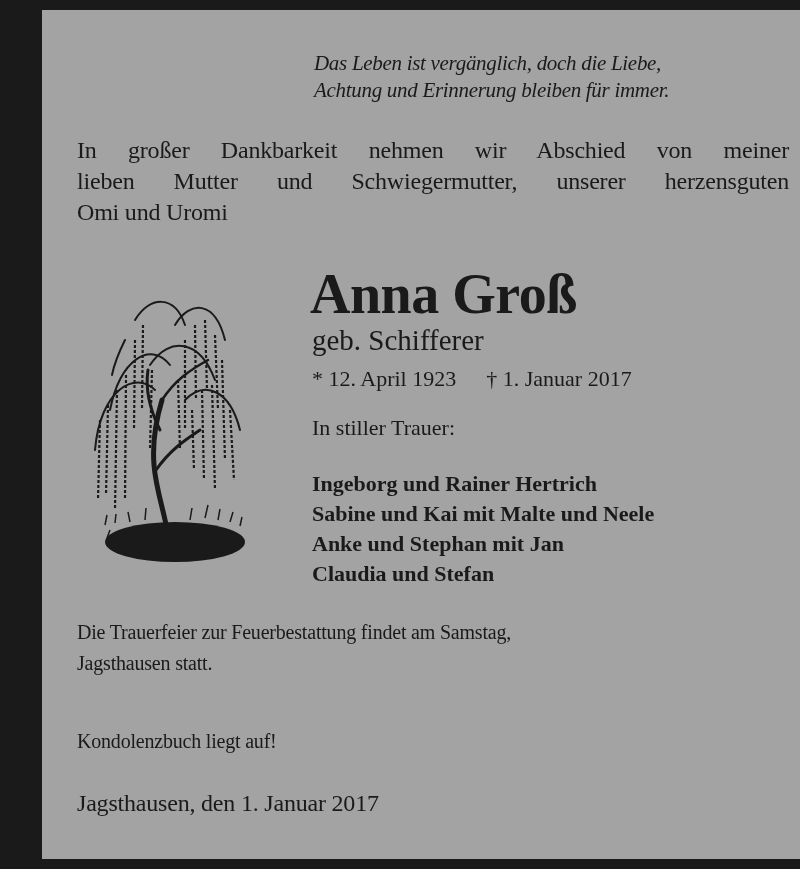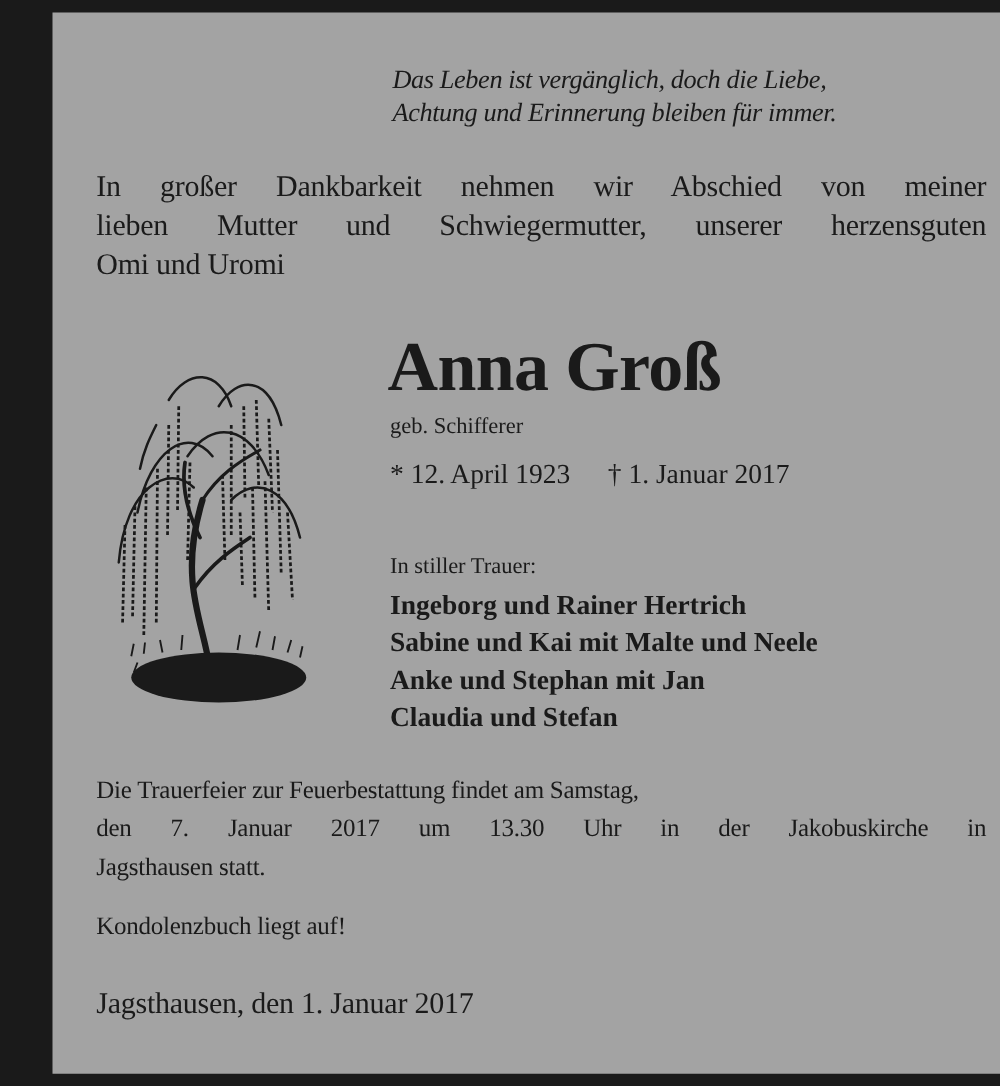--- a/index.html
+++ b/index.html
@@ -19,28 +19,28 @@
     position: absolute; left: 35px; top: 125px; width: 712px;
     font-size: 24px; line-height: 31px; letter-spacing: -0.2px;
   }
   .intro .j { text-align: justify; text-align-last: justify; }
   .tree { position: absolute; left: 48px; top: 270px; width: 160px; height: 300px; }
   .name {
     position: absolute; left: 268px; top: 252px;
     font-size: 56px; font-weight: bold; letter-spacing: -0.5px; line-height: 64px; text-align: center;
   }
   .born {
-    position: absolute; left: 270px; top: 316px; font-size: 18px; line-height: 28px;
+    position: absolute; left: 270px; top: 316px; font-size: 29px; line-height: 28px;
   }
   .dates {
     position: absolute; left: 270px; top: 355px; font-size: 22px; line-height: 28px; white-space: nowrap;
   }
   .dates .gap { display: inline-block; width: 30px; }
   .mourn-label {
-    position: absolute; left: 270px; top: 428px; font-size: 18px; line-height: 28px;
+    position: absolute; left: 270px; top: 404px; font-size: 22px; line-height: 28px;
   }
   .mourners {
     position: absolute; left: 270px; top: 459px; font-size: 22px; font-weight: bold; line-height: 30px;
   }
   .mourners div { white-space: nowrap; }
   .ceremony {
     position: absolute; left: 35px; top: 607px; width: 712px;
     font-size: 20px; line-height: 31px; letter-spacing: -0.2px;
   }
   .ceremony .j { text-align: justify; text-align-last: justify; }
@@ -119,19 +119,18 @@
   <div class="mourn-label">In stiller Trauer:</div>
   <div class="mourners">
     <div>Ingeborg und Rainer Hertrich</div>
     <div>Sabine und Kai mit Malte und Neele</div>
     <div>Anke und Stephan mit Jan</div>
     <div>Claudia und Stefan</div>
   </div>
 
   <div class="ceremony">
     <div>Die Trauerfeier zur Feuerbestattung findet am Samstag,</div>
-    <div class="j">den 7. Januar 2017 um 13.30 Uhr in der Jakobuskirche in</div>
     <div>Jagsthausen statt.</div>
   </div>
 
   <div class="condolence">Kondolenzbuch liegt auf!</div>
   <div class="place-date">Jagsthausen, den 1. Januar 2017</div>
 </div>
 
 </body></html>

